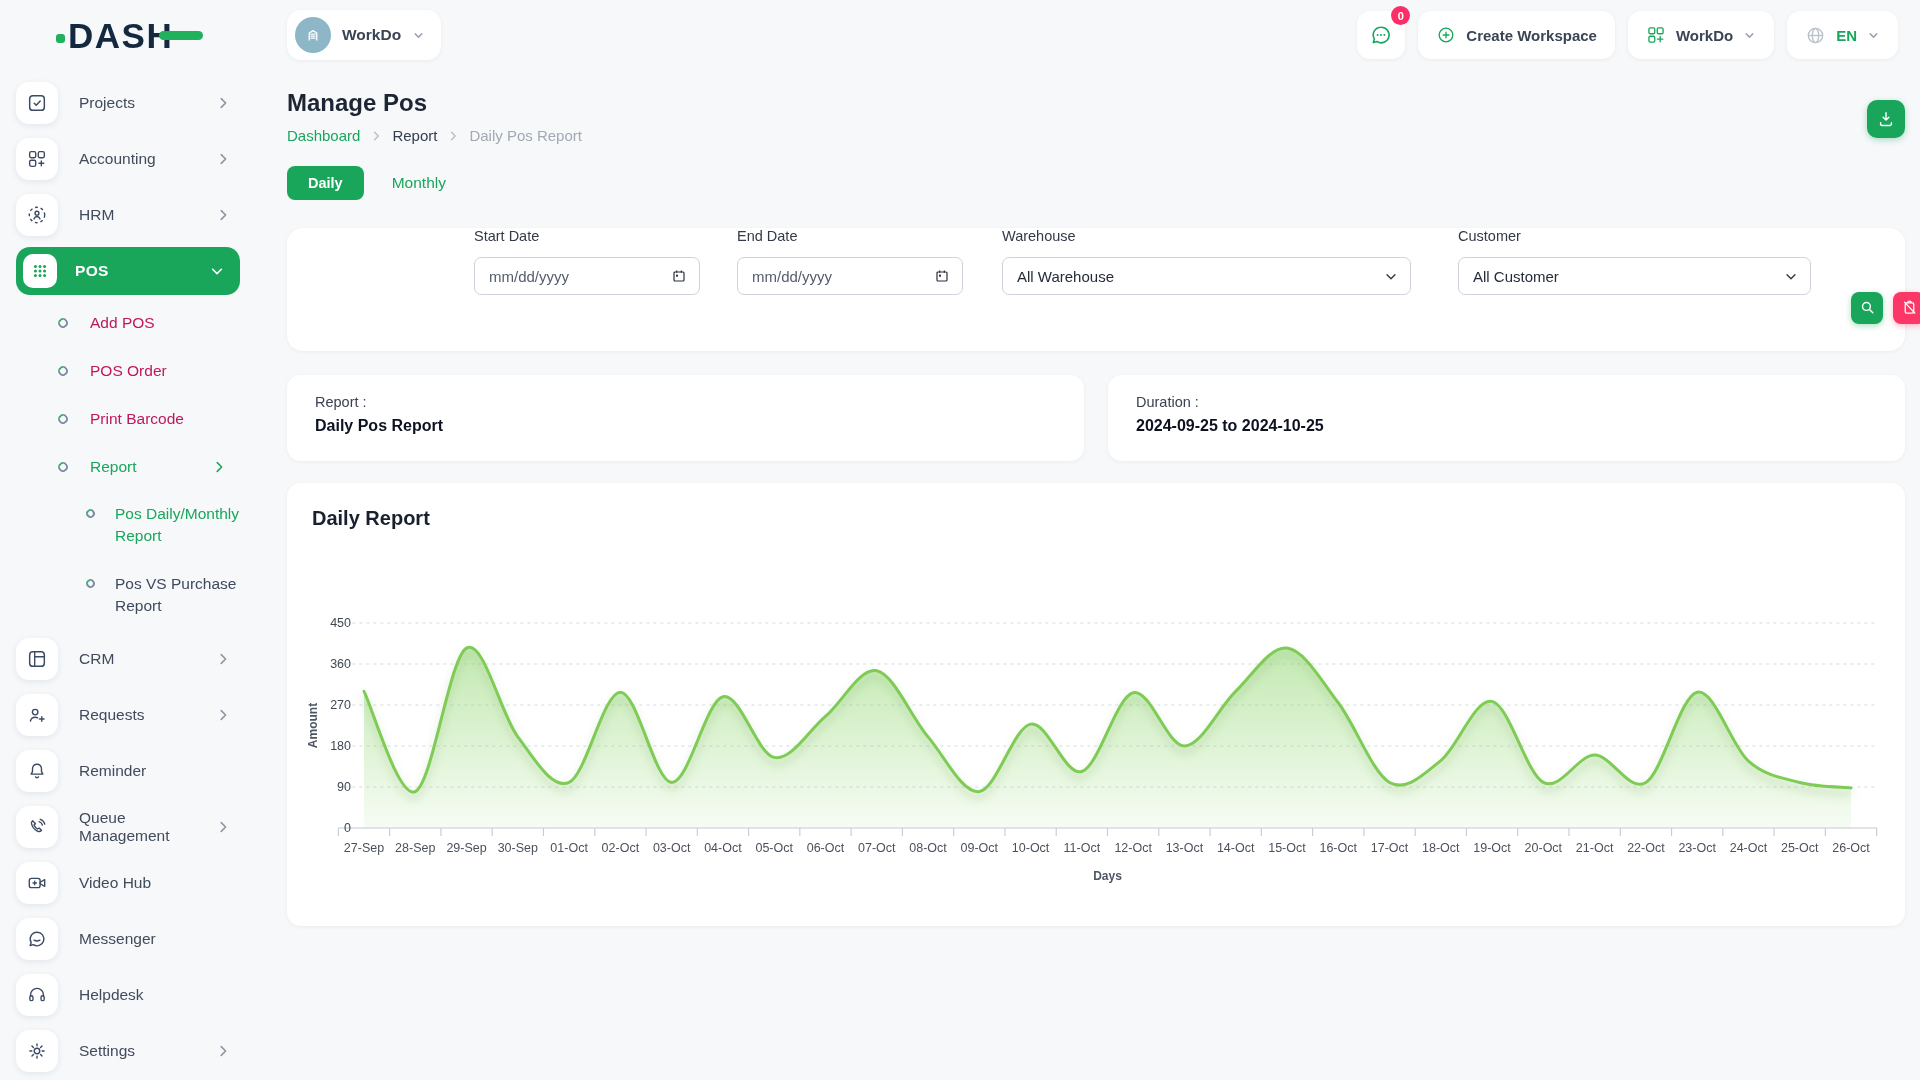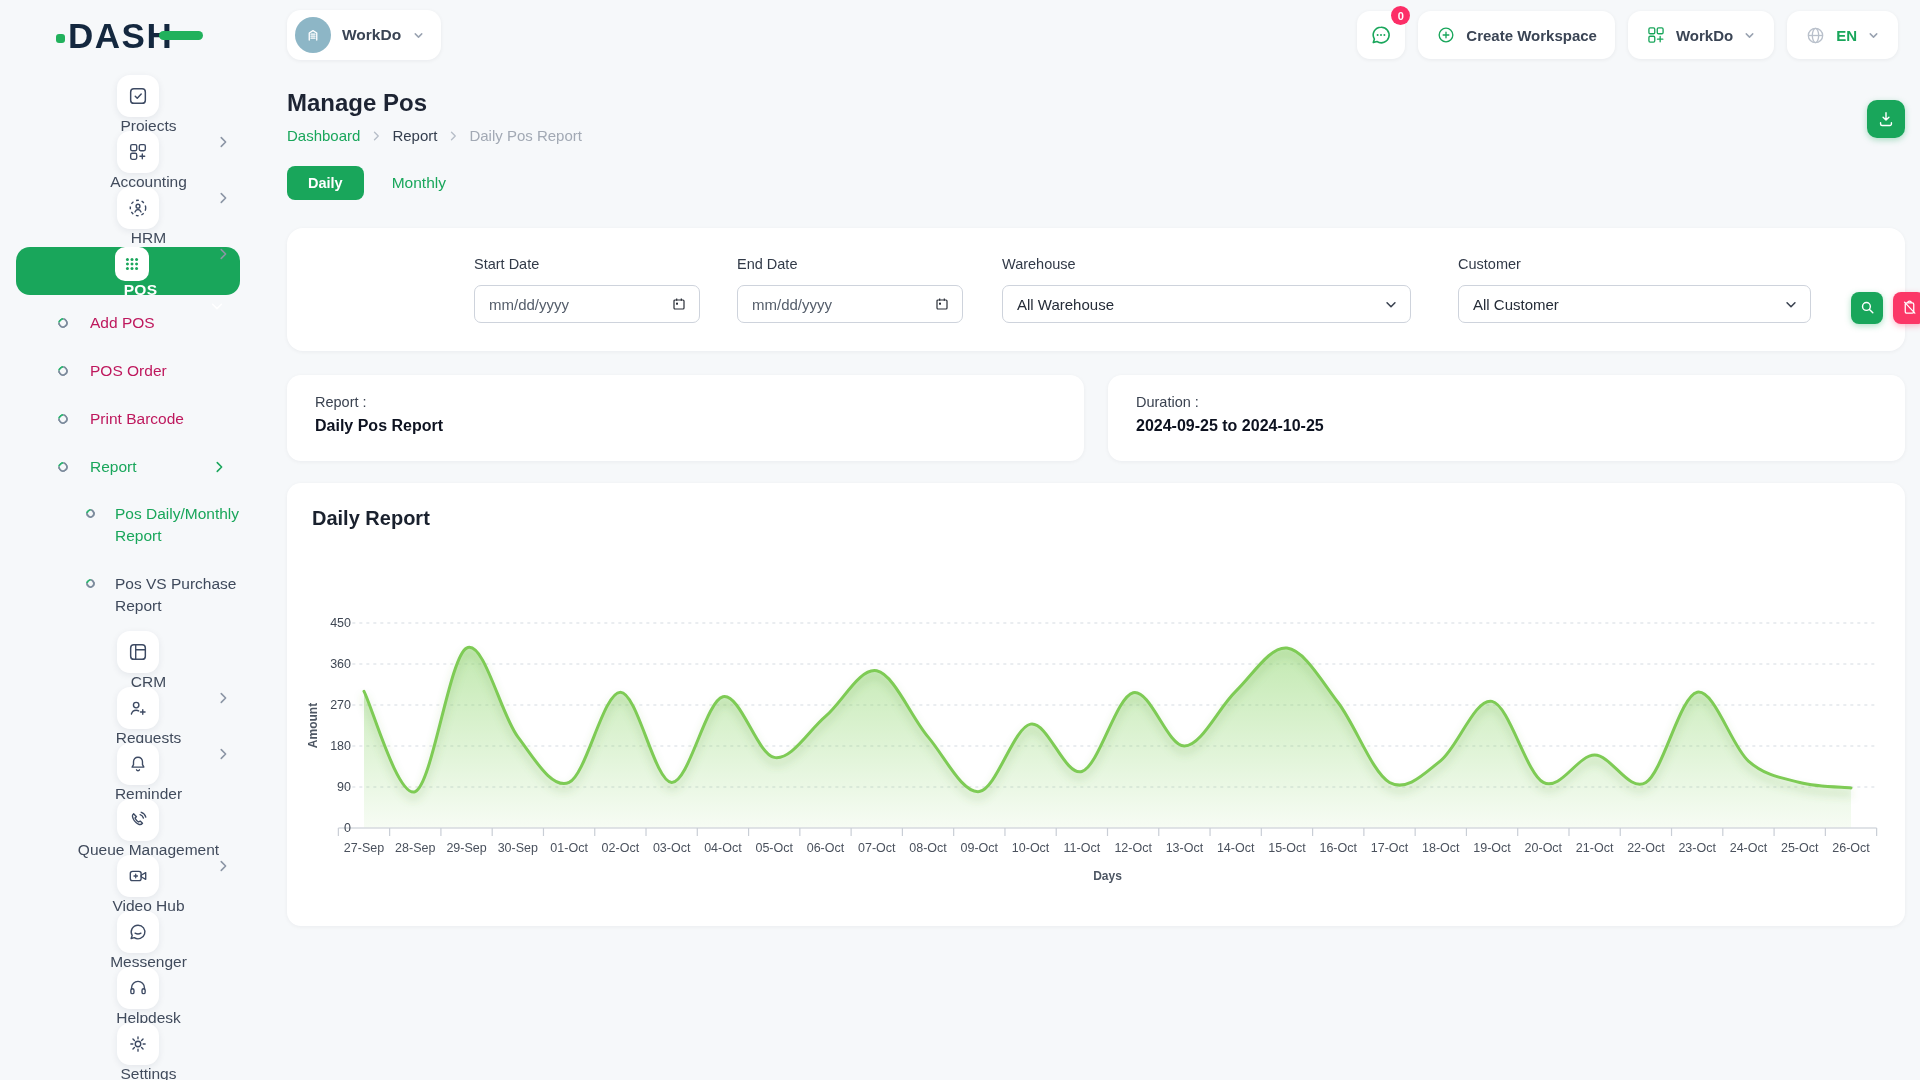--- a/index.html
+++ b/index.html
@@ -25,21 +25,21 @@
 
   .topbar-right { margin-left:auto; display:flex; align-items:center; gap:13px; }
   .icon-btn { position:relative; width:48px; height:48px; background:#fff; border-radius:13px; display:flex; align-items:center; justify-content:center; box-shadow:0 1px 4px rgba(16,24,40,.06); cursor:pointer; }
   .badge { position:absolute; top:-5px; right:-5px; min-width:19px; height:19px; border-radius:10px; background:#fc2e67; color:#fff; font-size:11px; font-weight:700; display:flex; align-items:center; justify-content:center; padding:0 4px; }
   .pill { display:flex; align-items:center; gap:10px; background:#fff; height:48px; padding:0 18px; border-radius:13px; box-shadow:0 1px 4px rgba(16,24,40,.06); font-size:15px; color:#3a4454; cursor:pointer; }
   .pill .lbl { font-weight:600; }
   .lang-lbl { color:#19a65b; font-weight:700; }
 
   
   .sidebar { position:absolute; top:70px; left:0; bottom:0; width:260px; padding:5px 0 0 16px; }
-  .side-item { display:flex; align-items:center; height:56px; cursor:pointer;flex-direction:column; }
+  .side-item { display:flex; align-items:center; height:56px; cursor:pointer; }
   .icon-box { width:42px; height:42px; background:#fff; border-radius:13px; display:flex; align-items:center; justify-content:center; box-shadow:0 2px 7px rgba(25,42,70,.08); flex:none; }
   .side-label { margin-left:21px; font-size:15.5px; color:#414b5c; }
   .side-chev { margin-left:auto; margin-right:30px; flex:none; }
 
   .side-item.active-pill { background:#19a65b; border-radius:14px; width:224px; height:48px; margin:4px 0; padding-left:7px;text-align:right; }
   .active-pill .icon-box { width:34px; height:34px; border-radius:10px; box-shadow:none; }
   .active-pill .side-label { margin-left:18px; color:#fff; font-weight:700; letter-spacing:.3px; }
   .active-pill .side-chev { margin-right:16px; }
 
   .sub-item { display:flex; align-items:center; height:48px; padding-left:42px; cursor:pointer; }
@@ -60,21 +60,21 @@
   .breadcrumb { margin-top:9px; display:flex; align-items:center; gap:10px; font-size:15px; }
   .bc-home { color:#19a65b; cursor:pointer; }
   .bc-section { color:#333d4d; cursor:pointer; }
   .bc-current { color:#a2a9b4; }
   .download-btn { position:absolute; right:0; top:12px; width:38px; height:38px; border-radius:10px; background:#19a65b; display:flex; align-items:center; justify-content:center; box-shadow:0 2px 6px rgba(25,166,91,.35); cursor:pointer; border:none; }
 
   .tabs { margin-top:22px; display:flex; align-items:center; gap:28px; }
   .tab-daily { background:#19a65b; color:#fff; font-size:14.5px; font-weight:600; padding:9px 21px; border-radius:8px; border:none; cursor:pointer; }
   .tab-monthly { background:transparent; color:#19a65b; font-size:15.5px; border:none; cursor:pointer; }
 
-  .filter-card { margin-top:28px; height:123px; background:#fff; border-radius:16px; box-shadow:0 1px 4px rgba(16,24,40,.05); display:flex; align-items:center; padding:0 42px 0 28px; }
+  .filter-card { margin-top:28px; height:123px; background:#fff; border-radius:16px; box-shadow:0 1px 4px rgba(16,24,40,.05); display:flex; padding:0 42px 0 28px; }
   .filter-spacer { width:159px; flex:none; }
   .field { display:flex; flex-direction:column; gap:13px; }
   .field-label { font-size:14.5px; color:#323a48; }
   .date-input { width:226px; height:38px; border:1px solid #ced3dc; border-radius:7px; display:flex; align-items:center; padding:0 12px 0 14px; font-size:15px; color:#555e6b; cursor:text; background:#fff; }
   .date-input .ph { flex:1; }
   .select { position:relative; height:38px; border:1px solid #ced3dc; border-radius:7px; display:flex; align-items:center; padding:0 34px 0 14px; font-size:15px; color:#252c38; background:#fff; cursor:pointer; }
   .select .chev { position:absolute; right:12px; top:12px; }
   .sel-warehouse { width:409px; }
   .sel-customer { width:353px; }
   .gap37 { width:37px; flex:none; } .gap39 { width:39px; flex:none; } .gap47 { width:47px; flex:none; } .gap40 { width:40px; flex:none; }

